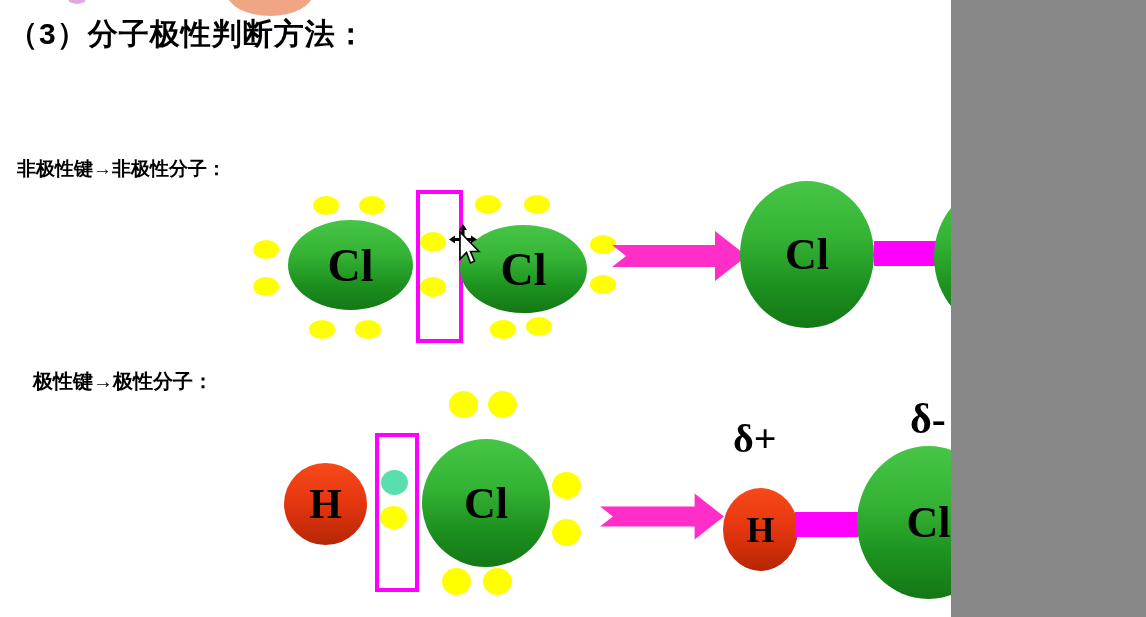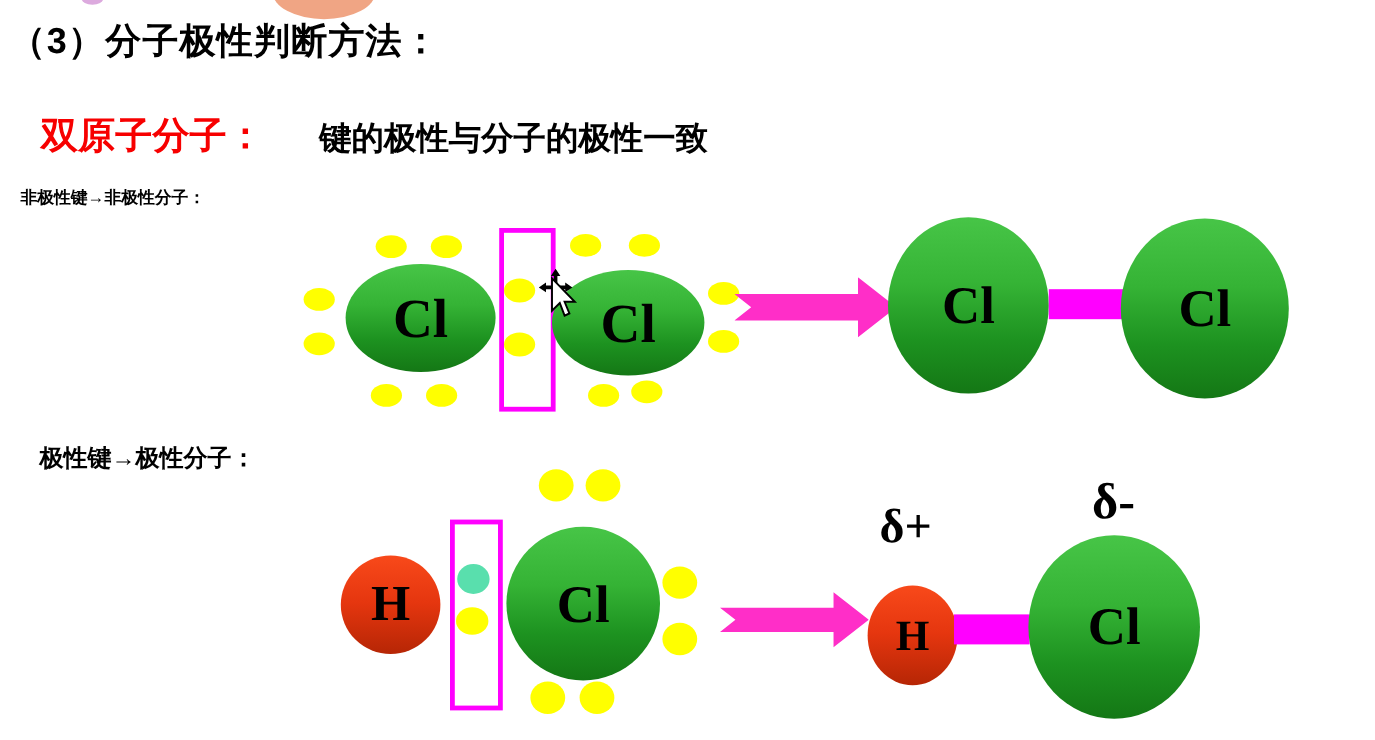--- a/index.html
+++ b/index.html
@@ -1,33 +1,33 @@
 <!DOCTYPE html>
 <html><head>
 <meta charset="utf-8">
 <style>
   html,body{margin:0;padding:0;background:#888;}
   .stage{
-    position:relative;width:1146px;height:617px;background:#ffffff;
+    position:relative;width:951px;height:617px;background:#ffffff;
     overflow:hidden;font-family:"Liberation Sans",sans-serif;
   }
   
   .peach-arc{position:absolute;left:227px;top:-30px;width:86px;height:46px;
     background:#f0a584;border-radius:50%;}
   .pink-sliver{position:absolute;left:68px;top:-6px;width:18px;height:10px;
     background:#dcaade;border-radius:50%;}
   
   .title{position:absolute;left:8px;top:14px;font-size:30px;font-weight:bold;
     color:#000;letter-spacing:1px;white-space:nowrap;}
   .head-red{position:absolute;left:34px;top:92px;font-size:31px;font-weight:bold;
     color:#f70000;white-space:nowrap;}
   .head-rule{position:absolute;left:266px;top:97px;font-size:27px;font-weight:bold;
     color:#000;white-space:nowrap;}
   .caption{position:absolute;font-weight:bold;color:#000;white-space:nowrap;}
-  .cap1{left:17px;top:156px;font-size:14px;}
+  .cap1{left:17px;top:156px;font-size:19px;}
   .cap2{left:33px;top:368px;font-size:20px;}
   
   .atom{position:absolute;display:flex;align-items:center;justify-content:center;
     border-radius:50%;font-family:"Liberation Serif",serif;font-weight:bold;color:#000;}
   .green-grad{background:linear-gradient(180deg,#47c547 0%,#35b335 38%,#1d9220 70%,#147715 100%);}
   .red-grad{background:linear-gradient(180deg,#f8491a 0%,#e5360f 48%,#b62605 100%);}
   .dot{position:absolute;background:#ffff00;border-radius:50%;}
   .teal-dot{position:absolute;background:#59dfad;border-radius:50%;}
   .bond-box{position:absolute;border:4px solid #ff00ff;background:transparent;}
   .bond-bar{position:absolute;background:#ff00ff;}
@@ -40,22 +40,20 @@
 </style>
 </head>
 <body>
 
 <div class="stage">
 
   <div class="peach-arc"></div>
   <div class="pink-sliver"></div>
 
   <div class="title">（3）分子极性判断方法：</div>
-  <div class="head-red">双原子分子：</div>
-  <div class="head-rule">键的极性与分子的极性一致</div>
   <div class="caption cap1">非极性键→非极性分子：</div>
   <div class="caption cap2">极性键→极性分子：</div>
 
   <div>
 
     <div class="dot" style="left:253px;top:240px;width:26px;height:19px;"></div>
     <div class="dot" style="left:253px;top:277px;width:26px;height:19px;"></div>
     <div class="dot" style="left:313px;top:196px;width:26px;height:19px;"></div>
     <div class="dot" style="left:359px;top:196px;width:26px;height:19px;"></div>
     <div class="dot" style="left:309px;top:320px;width:26px;height:19px;"></div>

